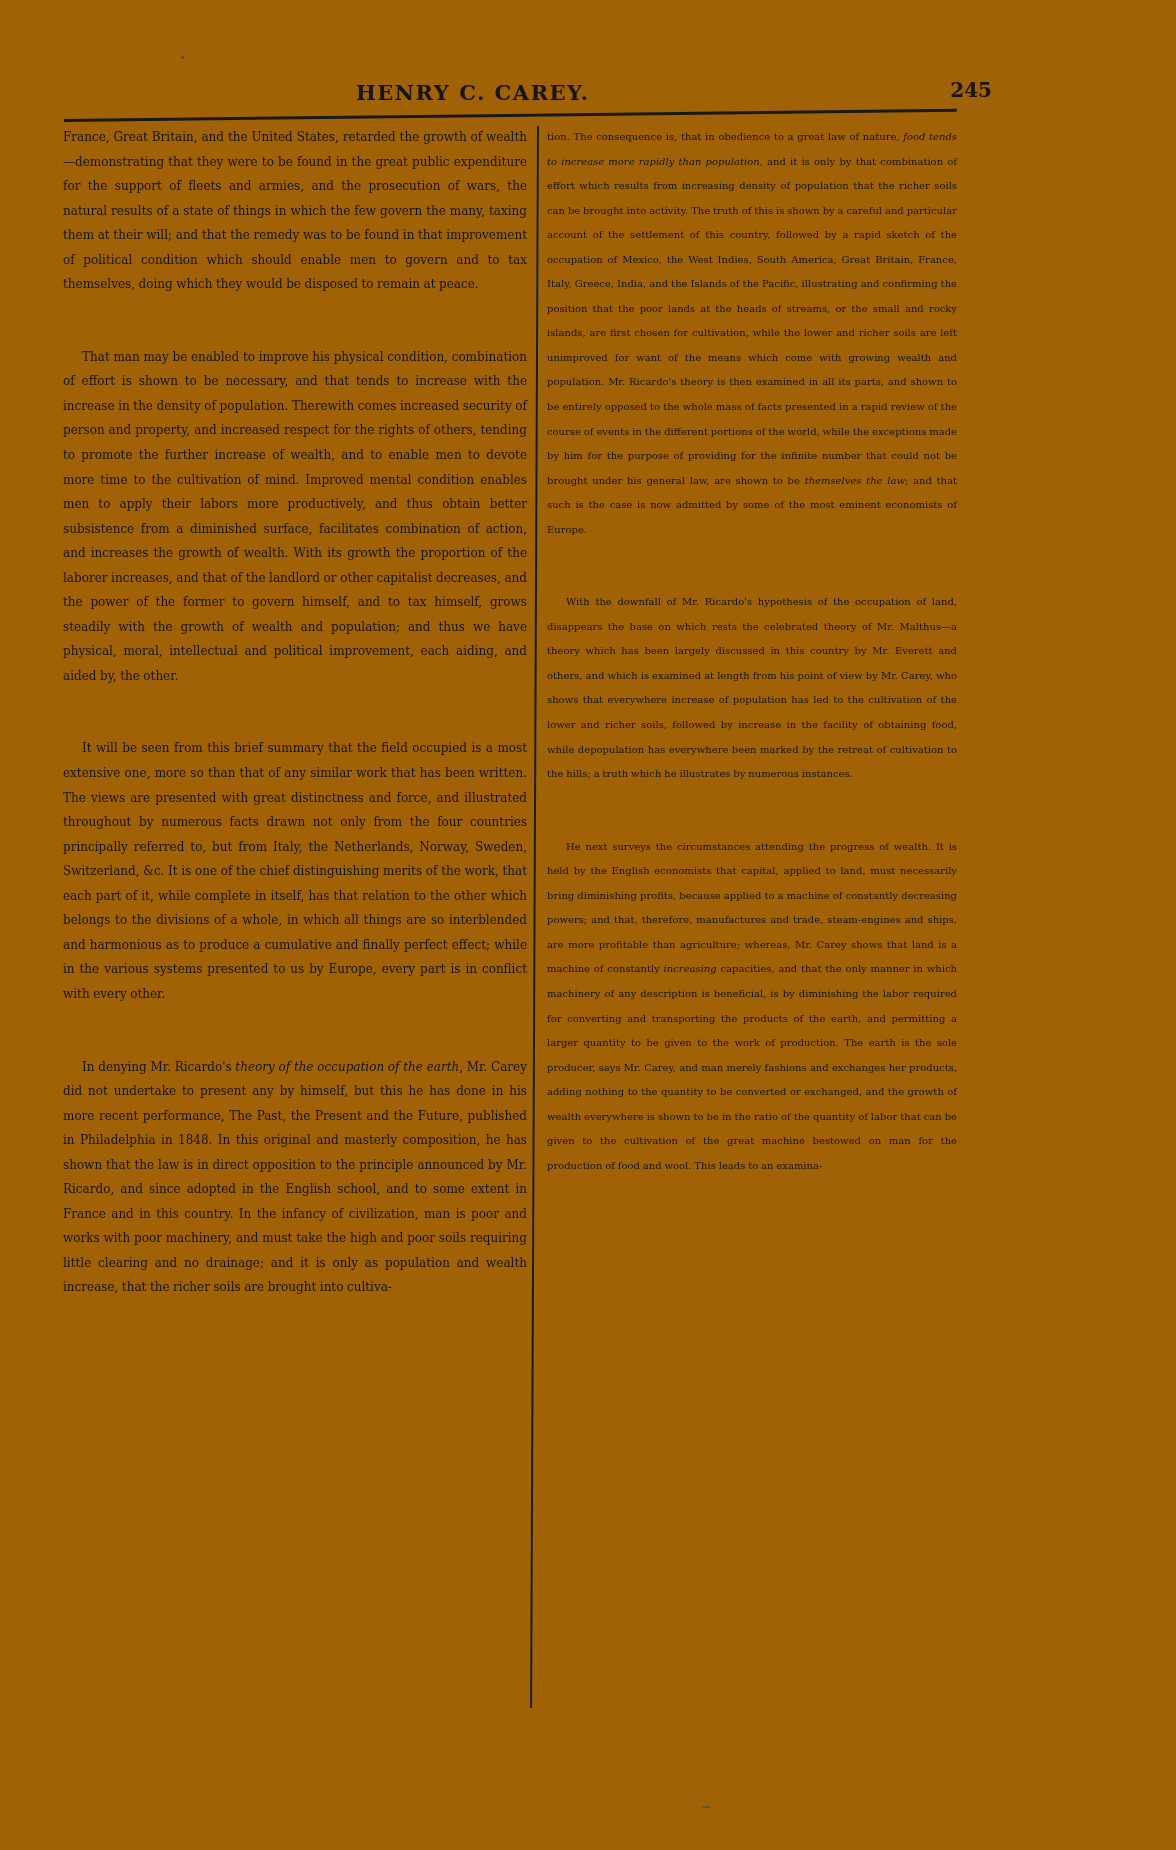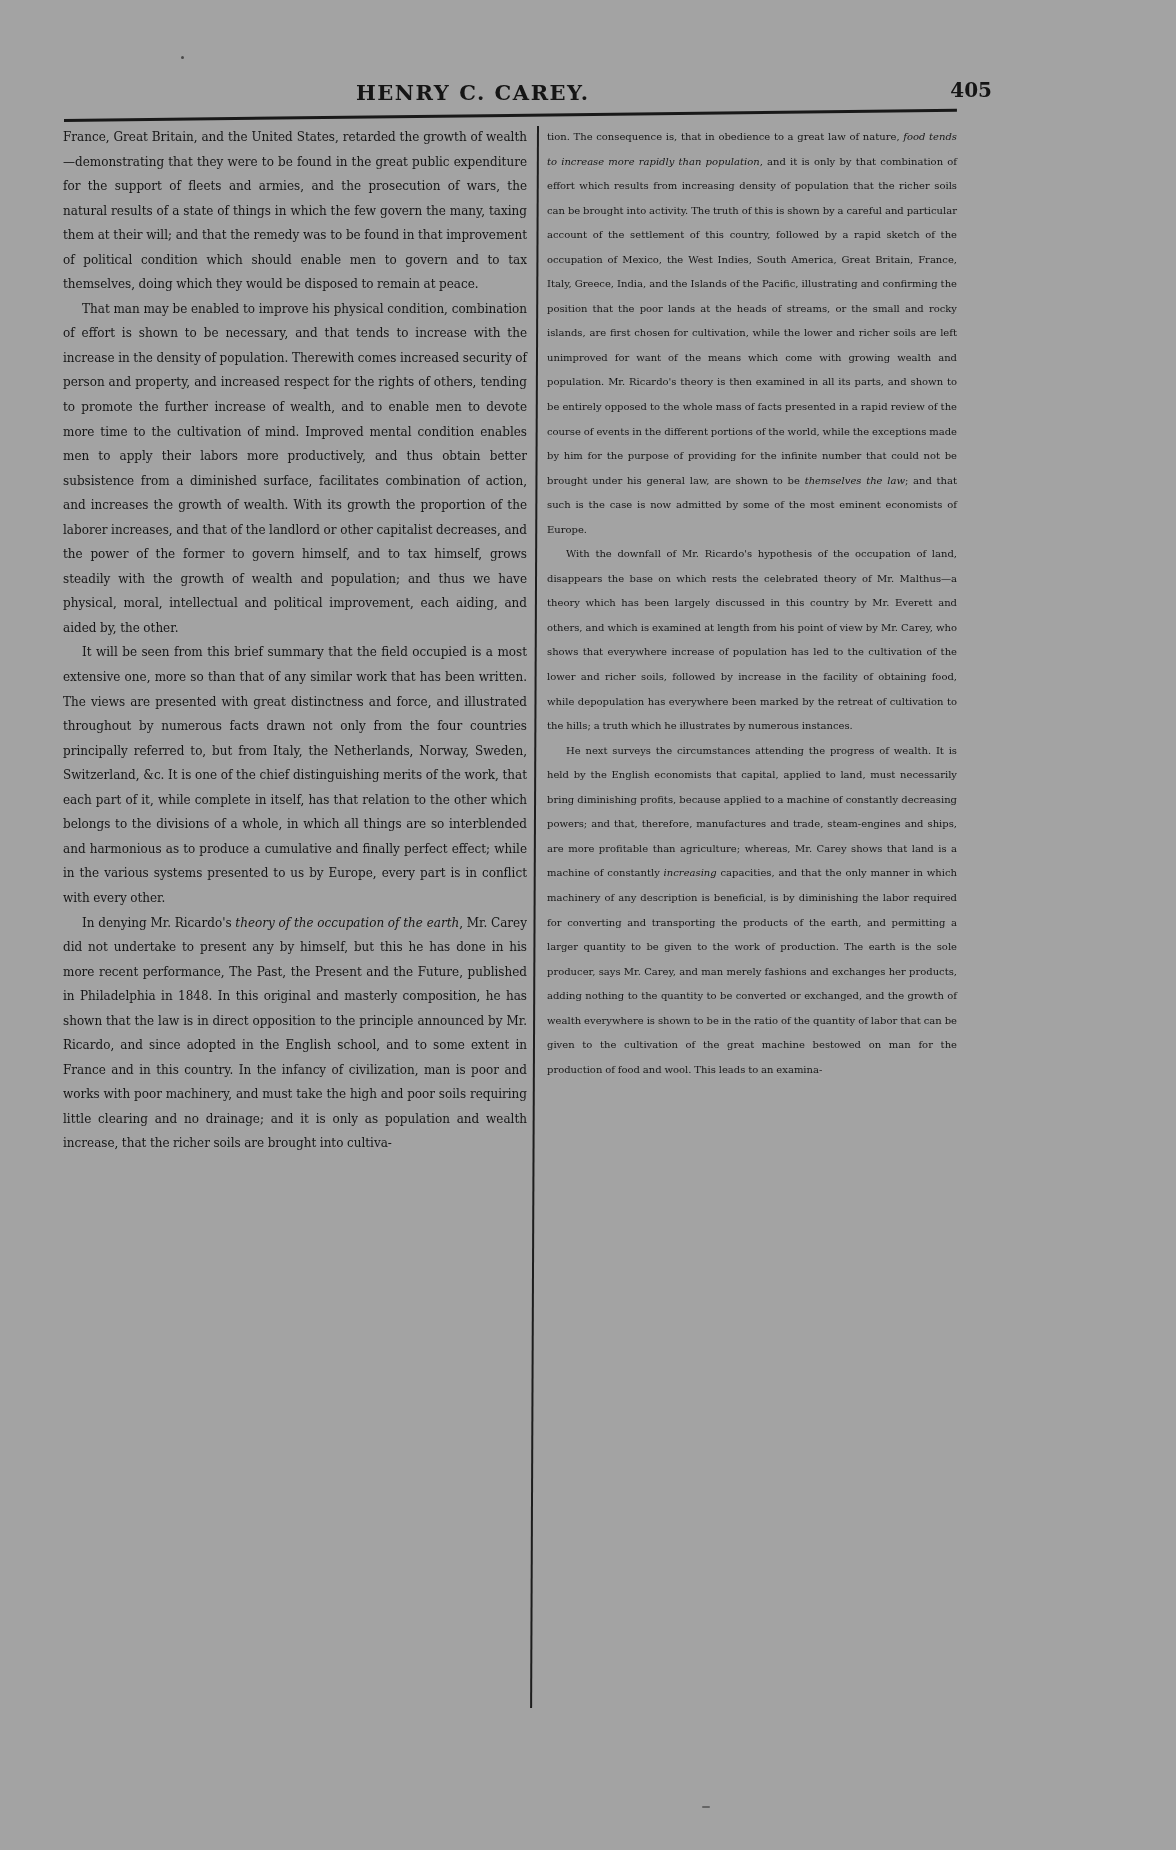--- a/index.html
+++ b/index.html
@@ -5,21 +5,21 @@
   html, body { margin: 0; padding: 0; }
   body {
     width: 1176px; height: 1850px;
     background: #ffffff;
     font-family: "DejaVu Serif", "Liberation Serif", serif;
     position: relative;
     overflow: hidden;
   }
   .page {
     position: absolute; inset: 0;
-    background: #a3a3a3;
+    background: #a16207;
     color: #151515;
     text-decoration: underline;
   }
   .running-head {
     position: absolute;
     top: 80px; left: 356px; width: 200px;
     font-size: 21px; font-weight: bold;
     letter-spacing: 1.5px;
     text-align: center;
     white-space: nowrap;
@@ -56,37 +56,37 @@
     left: 63px; width: 464px;
     font-size: 12px; line-height: 24.55px;
     word-spacing: -0.3px;
   }
   .col-right {
     left: 547px; width: 410px;
     font-size: 10px; line-height: 24.55px;
     word-spacing: -0.3px;
   }
   .para { margin: 0; }
-  .para.indent { text-indent: 19px; }
+  .para.indent { text-indent: 19px; margin-top: 48px; }
   .speck {
     position: absolute;
     background: #4a4a4a;
     border-radius: 50%;
   }
   .speck-1 { left: 181px; top: 56px; width: 3px; height: 3px; }
   .speck-2 { left: 702px; top: 1806px; width: 8px; height: 2px; border-radius: 1px; opacity: .7; }
 </style>
 </head>
 <body>
 
 <div class="page">
 
   <div class="running-head">HENRY C. CAREY.</div>
 
-  <div class="page-number">405</div>
+  <div class="page-number">245</div>
 
   <div class="header-rule"></div>
 
   <div class="col col-left">
       <p class="para">France, Great Britain, and the United States, retarded the growth of wealth—demonstrating that they were to be found in the great public expenditure for the support of fleets and armies, and the prosecution of wars, the natural results of a state of things in which the few govern the many, taxing them at their will; and that the remedy was to be found in that improvement of political condition which should enable men to govern and to tax themselves, doing which they would be disposed to remain at peace.</p>
       <p class="para indent">That man may be enabled to improve his physical condition, combination of effort is shown to be necessary, and that tends to increase with the increase in the density of population. Therewith comes increased security of person and property, and increased respect for the rights of others, tending to promote the further increase of wealth, and to enable men to devote more time to the cultivation of mind. Improved mental condition enables men to apply their labors more productively, and thus obtain better subsistence from a diminished surface, facilitates combination of action, and increases the growth of wealth. With its growth the proportion of the laborer increases, and that of the landlord or other capitalist decreases, and the power of the former to govern himself, and to tax himself, grows steadily with the growth of wealth and population; and thus we have physical, moral, intellectual and political improvement, each aiding, and aided by, the other.</p>
       <p class="para indent">It will be seen from this brief summary that the field occupied is a most extensive one, more so than that of any similar work that has been written. The views are presented with great distinctness and force, and illustrated throughout by numerous facts drawn not only from the four countries principally referred to, but from Italy, the Netherlands, Norway, Sweden, Switzerland, &amp;c. It is one of the chief distinguishing merits of the work, that each part of it, while complete in itself, has that relation to the other which belongs to the divisions of a whole, in which all things are so interblended and harmonious as to produce a cumulative and finally perfect effect; while in the various systems presented to us by Europe, every part is in conflict with every other.</p>
       <p class="para indent">In denying Mr. Ricardo's <i>theory of the occupation of the earth</i>, Mr. Carey did not undertake to present any by himself, but this he has done in his more recent performance, The Past, the Present and the Future, published in Philadelphia in 1848. In this original and masterly composition, he has shown that the law is in direct opposition to the principle announced by Mr. Ricardo, and since adopted in the English school, and to some extent in France and in this country. In the infancy of civilization, man is poor and works with poor machinery, and must take the high and poor soils requiring little clearing and no drainage; and it is only as population and wealth increase, that the richer soils are brought into cultiva-</p>
     </div>
 

